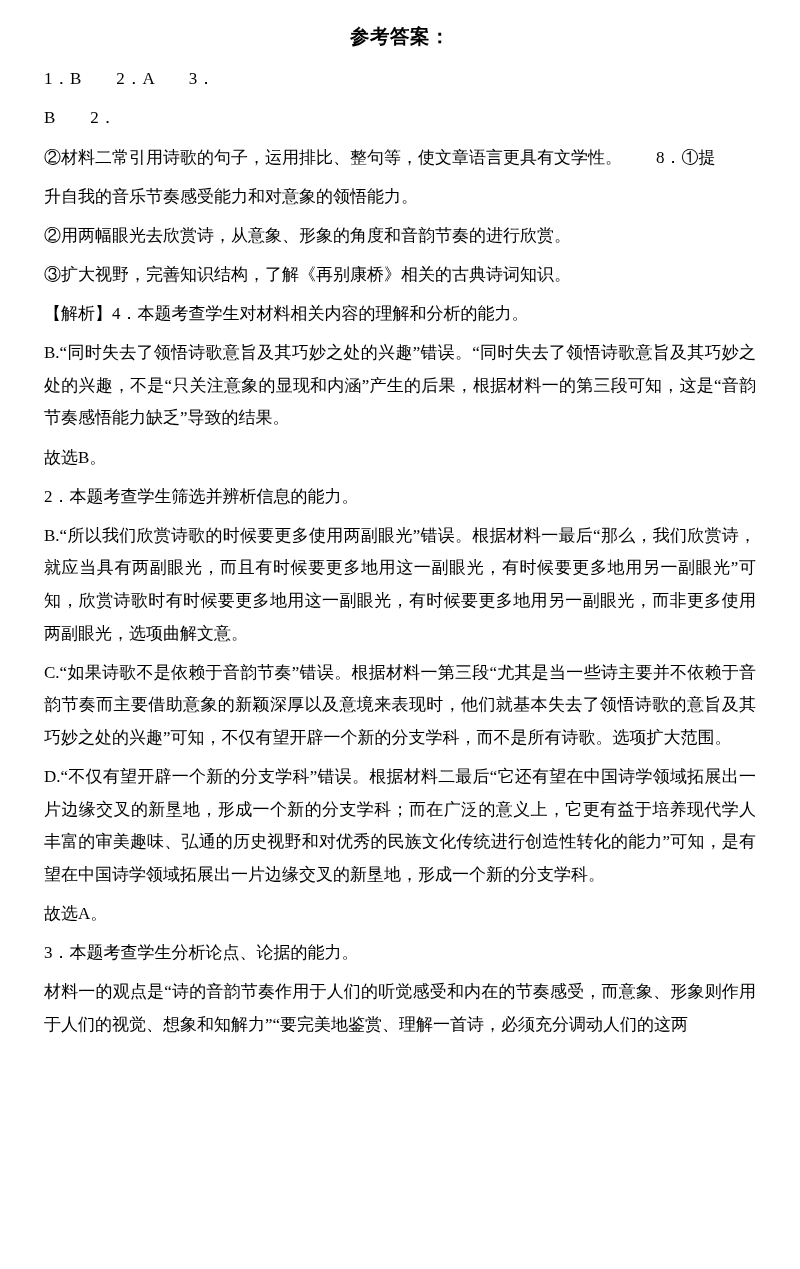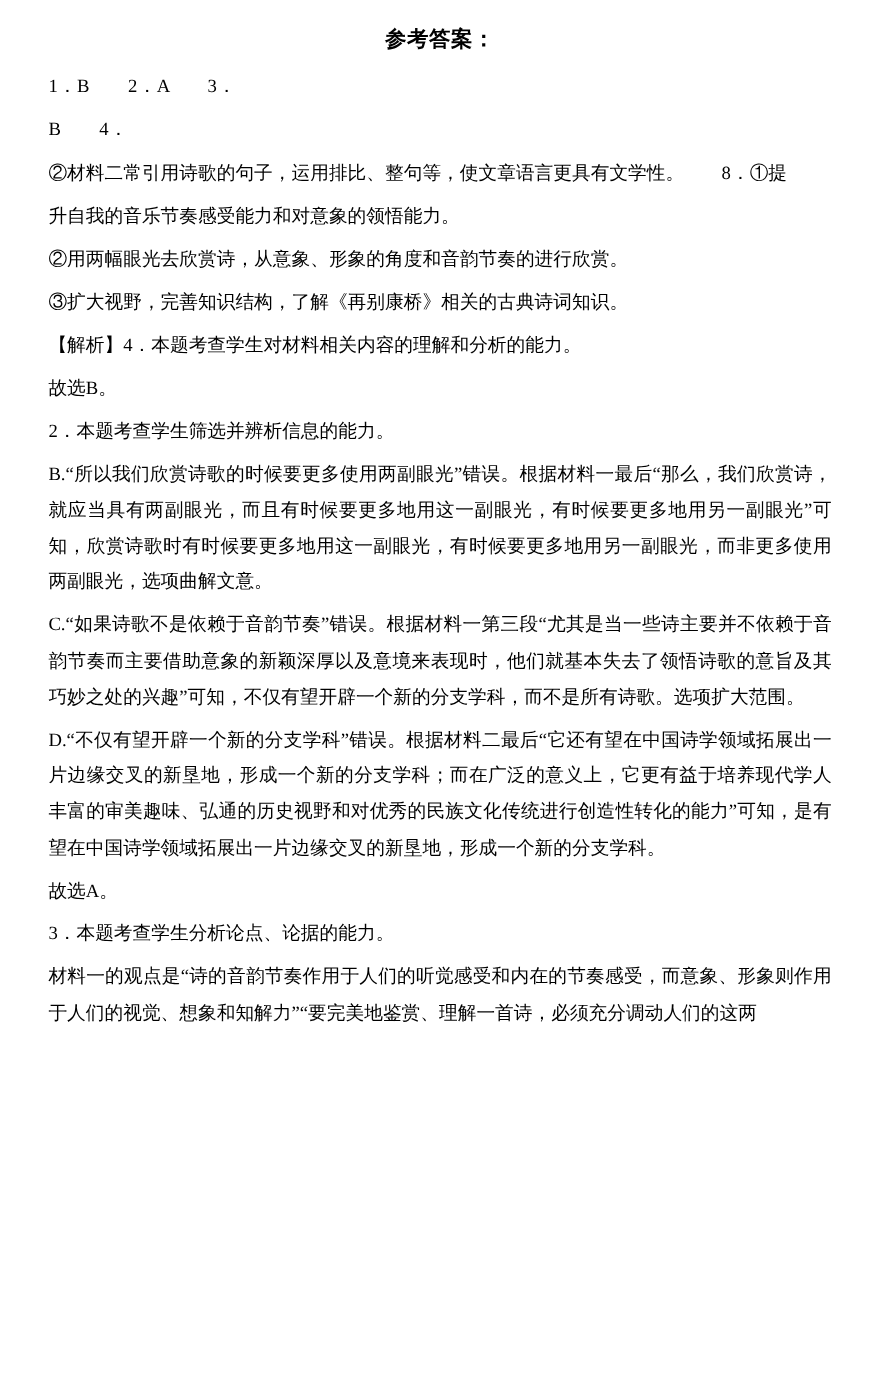--- a/index.html
+++ b/index.html
@@ -43,26 +43,27 @@
   }
 </style>
 </head>
 <body>
 
 <div class="page">
 
   <div class="doc-title">参考答案：</div>
 
   <p class="para answers">1．B　　2．A　　3．</p>
-  <p class="para answers">B　　4．</p>
+  <p class="para answers">B　　2．</p>
   <p class="para">②材料二常引用诗歌的句子，运用排比、整句等，使文章语言更具有文学性。　　8．①提</p>
   <p class="para">升自我的音乐节奏感受能力和对意象的领悟能力。</p>
   <p class="para">②用两幅眼光去欣赏诗，从意象、形象的角度和音韵节奏的进行欣赏。</p>
   <p class="para">③扩大视野，完善知识结构，了解《再别康桥》相关的古典诗词知识。</p>
   <p class="para">【解析】4．本题考查学生对材料相关内容的理解和分析的能力。</p>
+  <p class="para">B.“同时失去了领悟诗歌意旨及其巧妙之处的兴趣”错误。“同时失去了领悟诗歌意旨及其巧妙之处的兴趣，不是“只关注意象的显现和内涵”产生的后果，根据材料一的第三段可知，这是“音韵节奏感悟能力缺乏”导致的结果。</p>
   <p class="para">故选B。</p>
   <p class="para">2．本题考查学生筛选并辨析信息的能力。</p>
   <p class="para">B.“所以我们欣赏诗歌的时候要更多使用两副眼光”错误。根据材料一最后“那么，我们欣赏诗，就应当具有两副眼光，而且有时候要更多地用这一副眼光，有时候要更多地用另一副眼光”可知，欣赏诗歌时有时候要更多地用这一副眼光，有时候要更多地用另一副眼光，而非更多使用两副眼光，选项曲解文意。</p>
   <p class="para">C.“如果诗歌不是依赖于音韵节奏”错误。根据材料一第三段“尤其是当一些诗主要并不依赖于音韵节奏而主要借助意象的新颖深厚以及意境来表现时，他们就基本失去了领悟诗歌的意旨及其巧妙之处的兴趣”可知，不仅有望开辟一个新的分支学科，而不是所有诗歌。选项扩大范围。</p>
   <p class="para">D.“不仅有望开辟一个新的分支学科”错误。根据材料二最后“它还有望在中国诗学领域拓展出一片边缘交叉的新垦地，形成一个新的分支学科；而在广泛的意义上，它更有益于培养现代学人丰富的审美趣味、弘通的历史视野和对优秀的民族文化传统进行创造性转化的能力”可知，是有望在中国诗学领域拓展出一片边缘交叉的新垦地，形成一个新的分支学科。</p>
   <p class="para">故选A。</p>
   <p class="para">3．本题考查学生分析论点、论据的能力。</p>
   <p class="para">材料一的观点是“诗的音韵节奏作用于人们的听觉感受和内在的节奏感受，而意象、形象则作用于人们的视觉、想象和知解力”“要完美地鉴赏、理解一首诗，必须充分调动人们的这两</p>
 
 </div>

